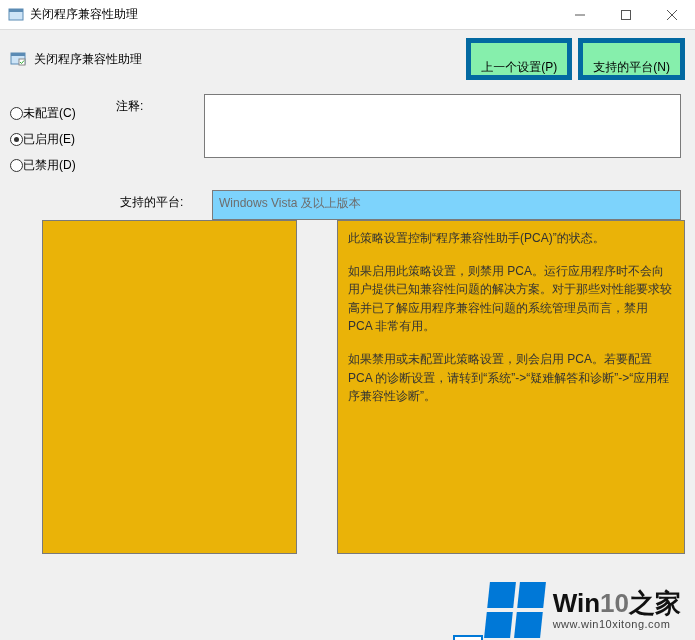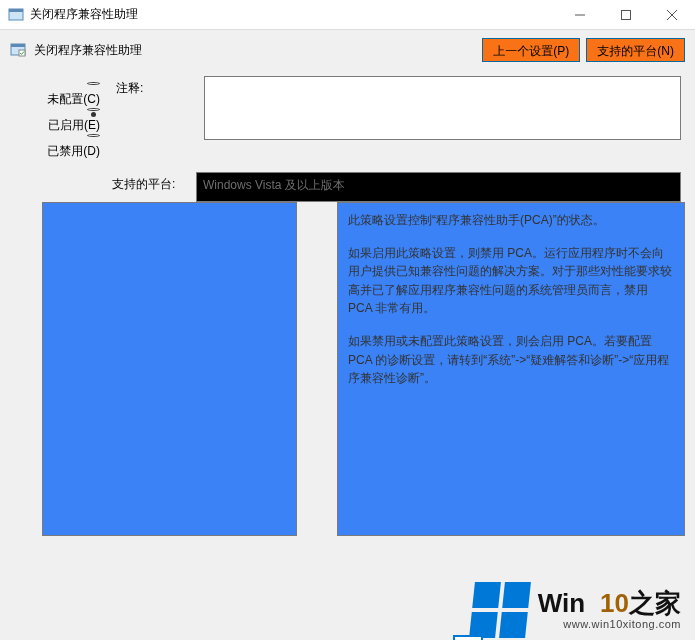--- a/index.html
+++ b/index.html
@@ -48,44 +48,42 @@
     padding: 8px 10px 14px 10px;
   }
   .header-row .policy-icon {
     width:16px; height:16px;
     margin-right: 8px;
     display:flex; align-items:center; justify-content:center;
   }
   .header-row .policy-title { flex:0 0 auto; }
   .header-row .spacer { flex:1; }
   .winbutton {
-    background:#f97316;
-    border:1px solid #0369a1;
+    background:#86efac;
+    border:5px solid #0369a1;
     height:24px;
     min-width: 92px;
-    padding: 4px 10px;
+    padding: 16px 10px;
     font: inherit;
     cursor: default;
     margin-left: 6px;
   }
 
   .config-row {
     display:flex;
     padding: 0 10px 0 10px;
     gap: 16px;
   }
   .radio-col {
     width: 90px;
     padding-top: 6px;
   }
   .radio-item {
-    display:flex; align-items:flex-end;
+    display:flex; align-items:center;
     height: 26px;
-    gap:6px;
-    flex-direction:column;
   }
   .radio {
     width:13px; height:13px; border-radius:50%;
     border:1px solid #333;
     position:relative;
     background:#fff;
   }
   .radio.checked::after {
     content:"";
     position:absolute;
@@ -104,27 +102,27 @@
     height: 64px;
     border:1px solid #7a7a7a;
     background:#fff;
     resize:none;
     font:inherit;
     padding:2px 4px;
   }
   .platform-row {
     display:flex;
     padding: 12px 10px 0 10px;
-    gap:12px;
+    gap:20px;
     align-items:flex-start;
   }
   .platform-box {
     flex:1;
     border:1px solid #7a7a7a;
-    background:#000000;
+    background:#7dd3fc;
     height:30px;
     padding: 4px 6px;
     color:#6d6d6d;
     margin-right:4px;
   }
 
   .section-labels {
     display:flex;
     padding: 22px 10px 6px 10px;
   }
@@ -132,21 +130,21 @@
   .section-labels .right { flex:1; }
 
   .panels {
     display:flex;
     padding: 0 10px 0 10px;
     gap: 8px;
     height: 334px;
   }
   .panel {
     border:1px solid #7a7a7a;
-    background:#3b82f6;
+    background:#eab308;
     overflow:hidden;
     margin-left:32px;
   }
   .panel.left { width: 255px; }
   .panel.right { flex:1; padding: 8px 10px; line-height:1.55; color:#333; overflow-y:auto;}
   .panel.right p { margin: 0 0 14px 0; }
 
   
   .watermark {
     position:absolute;
@@ -160,22 +158,22 @@
   .watermark .logo {
     width:56px; height:56px;
     display:grid;
     grid-template-columns: 1fr 1fr;
     grid-template-rows: 1fr 1fr;
     gap:4px;
     transform: skewX(-6deg);
   }
   .watermark .logo div { background:#0078D7; }
   .watermark .text1 { font-size:26px; font-weight:700; color:#111; line-height:1; }
-  .watermark .text1 span.num { color:#a16207;margin-left:15px; }
-  .watermark .text2 { font-size:11px; color:#444; letter-spacing:0.5px; margin-top:2px;text-align:right;}
+  .watermark .text1 span.num { color:#737373; }
+  .watermark .text2 { font-size:11px; color:#444; letter-spacing:0.5px; margin-top:2px;}
 
   
   .bottom-cut {
     position:absolute;
     left: 453px;
     bottom: 0;
     width: 30px;
     height: 5px;
     border: 2px solid #0078D7;
     border-bottom: none;

